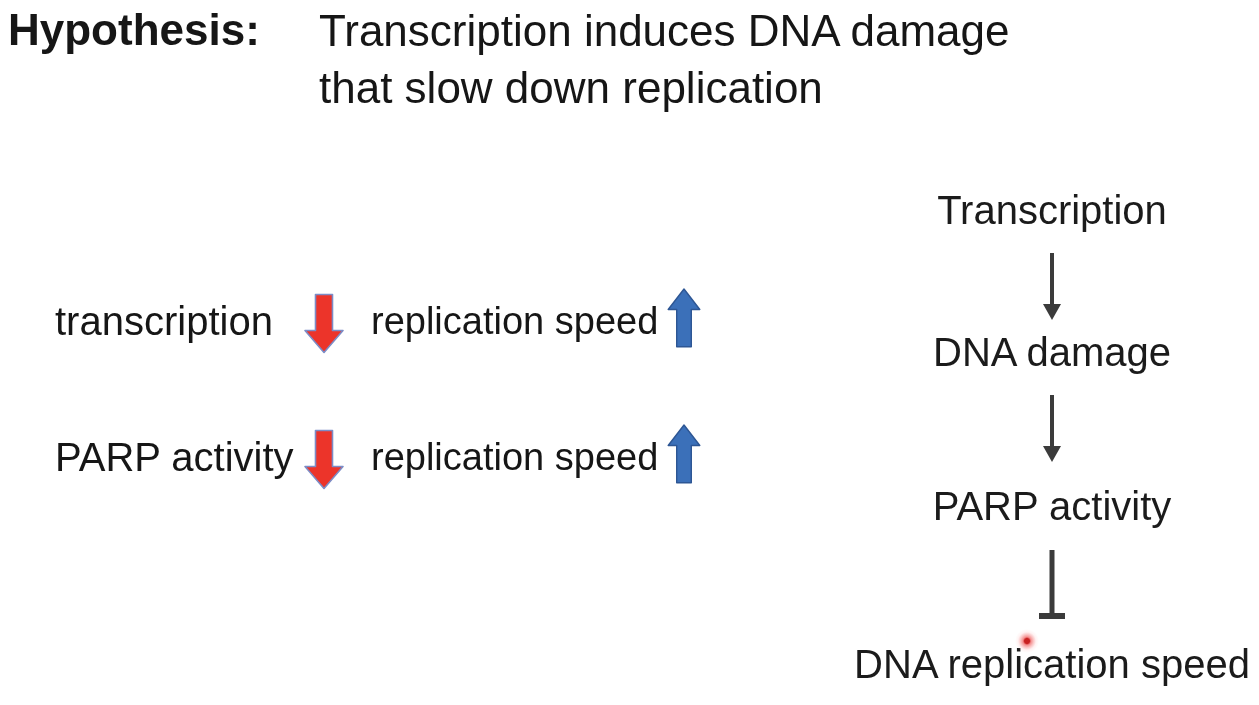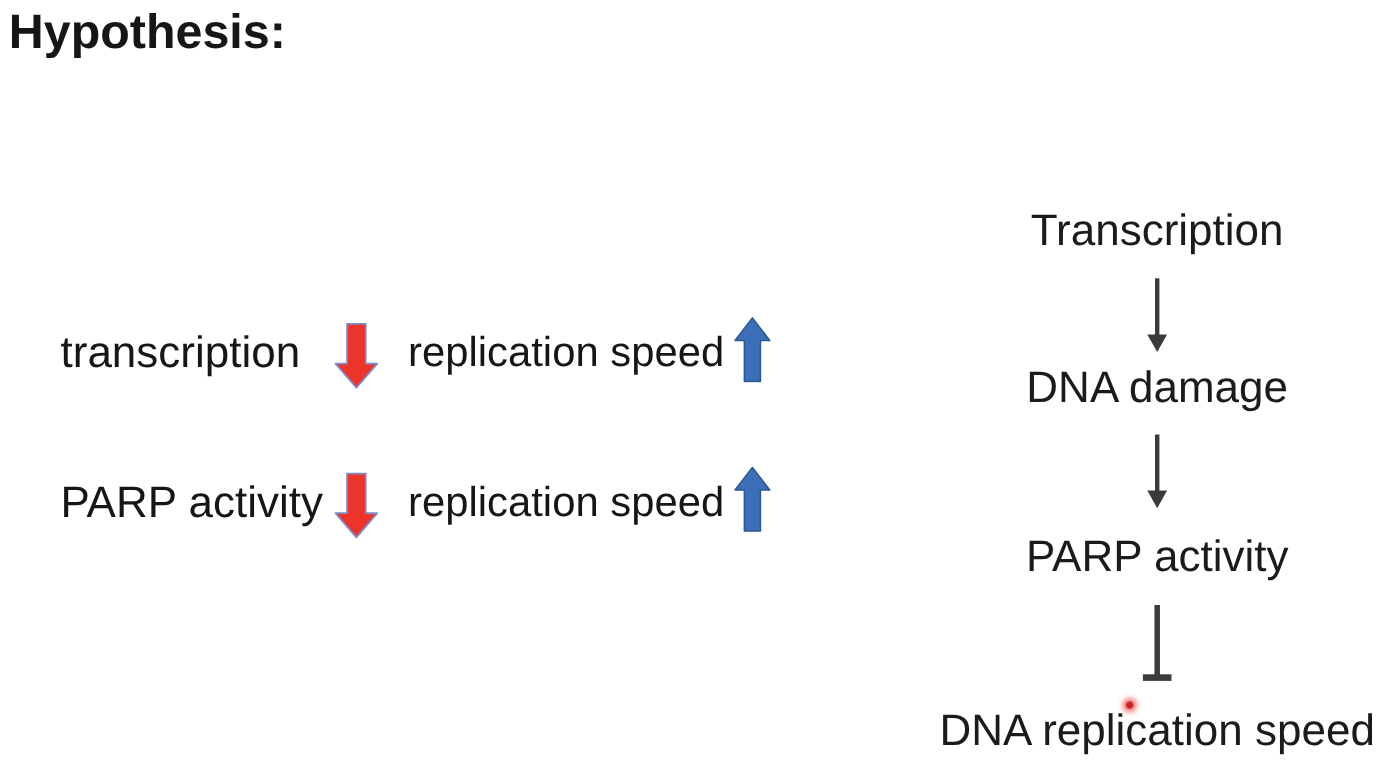--- a/index.html
+++ b/index.html
@@ -93,20 +93,24 @@
       rgba(255, 205, 205, 0.25) 9px,
       rgba(255, 255, 255, 0) 12px);
   }
 </style>
 </head>
 <body>
 
 <div class="stage">
 
   <div class="title-bold">Hypothesis:</div>
+  <div class="title-lines">
+    <div>Transcription induces DNA damage</div>
+    <div>that slow down replication</div>
+  </div>
 
   <div class="obs-row row1">
     <span class="factor">transcription</span>
     <svg class="down-arrow" width="42" height="61" viewBox="0 0 42 61">
       <path d="M12.5,1.5 H29.5 V37.5 H40 L21,59.5 L2,37.5 H12.5 Z" fill="#ec342a" stroke="#7c8cc6" stroke-width="1.6" stroke-linejoin="round"></path>
     </svg>
     <span class="outcome">replication speed</span>
     <svg class="up-arrow" width="34" height="60" viewBox="0 0 34 60">
       <path d="M17,1 L32.8,21.5 H24.3 V58.8 H9.7 V21.5 H1.2 Z" fill="#3b70b9" stroke="#2d5694" stroke-width="1.4" stroke-linejoin="round"></path>
     </svg>

